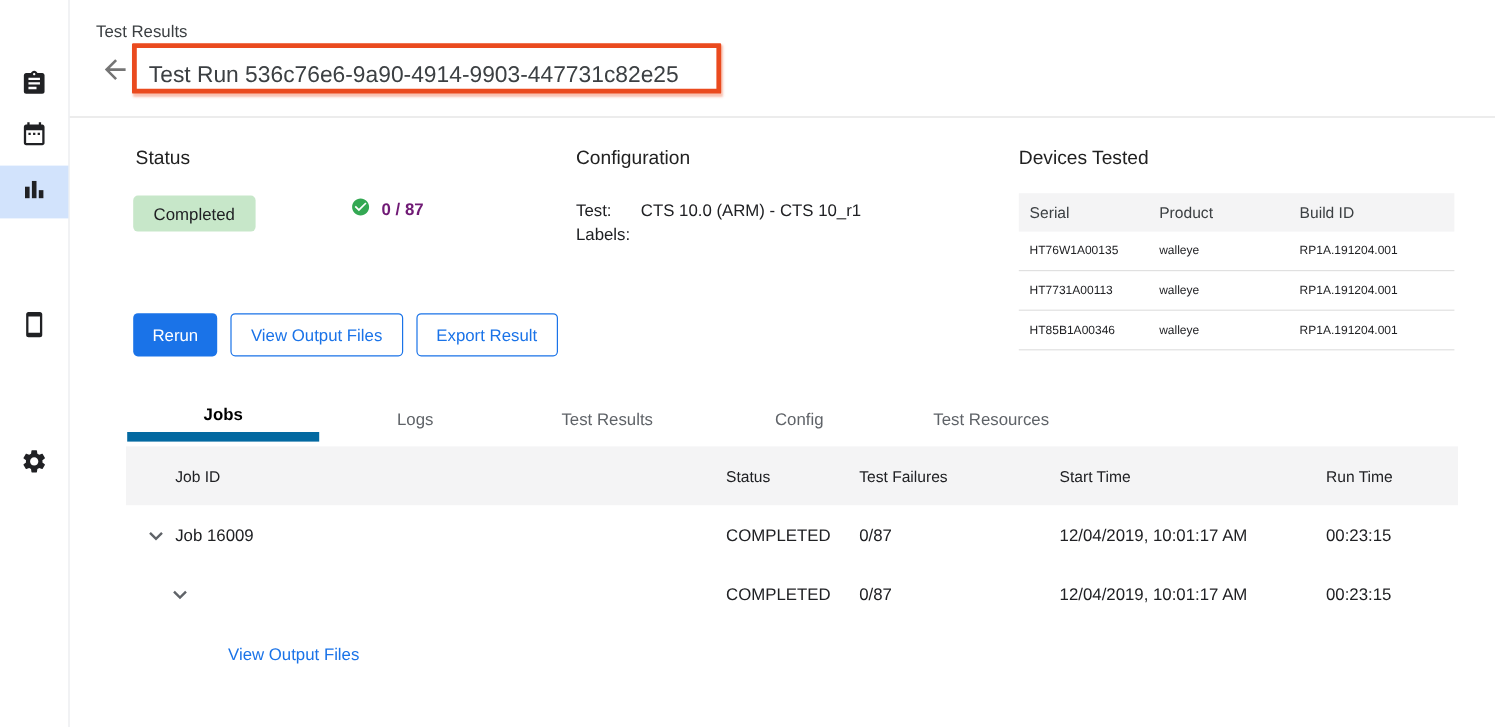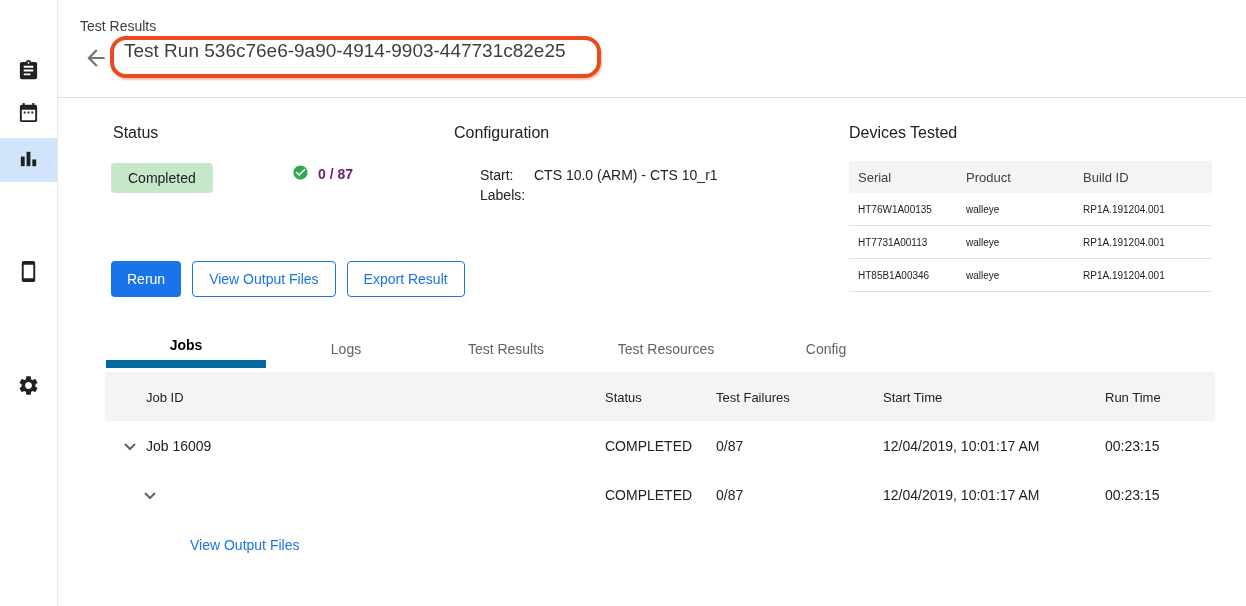--- a/index.html
+++ b/index.html
@@ -12,22 +12,22 @@
   .nav-item{position:absolute;left:0;width:57px;height:44px;display:flex;
             align-items:center;justify-content:center;cursor:pointer;}
   .nav-item.selected{background:#d2e3fc;}
   .nav-item svg{width:23px;height:23px;fill:#202124;}
 
   
   .breadcrumb{position:absolute;left:80px;top:18px;font-size:14px;color:#3c4043;}
   .back-btn{position:absolute;left:83px;top:45px;width:26px;height:26px;cursor:pointer;}
   .back-btn svg{width:26px;height:26px;fill:#757575;}
   .title-box{position:absolute;left:110px;top:36px;width:491px;height:42px;
-             box-sizing:border-box;border:4px solid #ea4a1e;border-radius:16px;
-             display:flex;align-items:flex-start;padding-left:10px;background:#fff;
+             box-sizing:border-box;border:4px solid #ea4a1e;border-radius:1px;
+             display:flex;align-items:flex-end;padding-left:10px;background:#fff;
              box-shadow:1px 2px 2px rgba(234,74,30,.35);}
   .page-title{font-size:19px;color:#3c4043;white-space:nowrap;}
   .header-divider{position:absolute;left:57px;top:97px;width:1189px;height:1px;background:#e0e0e0;}
 
   
   .section-h{position:absolute;top:124px;font-size:16px;color:#212121;}
 
   
   .status-badge{position:absolute;left:111px;top:163px;height:30px;padding:0 17px;
                 background:#c7e7c9;border-radius:4px;display:inline-flex;
@@ -116,34 +116,34 @@
   <span><svg viewBox="0 0 24 24">
         <path d="M20 11H7.83l5.59-5.59L12 4l-8 8 8 8 1.41-1.41L7.83 13H20v-2z"></path>
       </svg></span>
 </div>
 <div class="title-box">
   <span class="page-title">Test Run 536c76e6-9a90-4914-9903-447731c82e25</span>
 </div>
 <div class="header-divider"></div>
 
 <div class="section-h" style="left:113px">Status</div>
-<div class="section-h" style="left:454px">Configuration</div>
+<div class="section-h" style="left:480px">Configuration</div>
 <div class="section-h" style="left:849px">Devices Tested</div>
 
 <div class="status-badge">Completed</div>
 <div class="ratio">
   <span><svg viewBox="0 0 24 24">
         <path d="M12 2C6.48 2 2 6.48 2 12s4.48 10 10 10 10-4.48 10-10S17.52 2 12 2zm-2 15-5-5 1.41-1.41L10 14.17l7.59-7.59L19 8l-9 9z"></path>
       </svg></span>
   <span>0 / 87</span>
 </div>
 
 <div class="config-rows">
   <div class="config-row">
-    <span class="config-label">Start:</span>
+    <span class="config-label">Test:</span>
     <span>CTS 10.0 (ARM) - CTS 10_r1</span>
   </div>
   <div class="config-row">
     <span class="config-label">Labels:</span>
     <span></span>
   </div>
 </div>
 
 <div class="devices-table">
   <div class="dt-head">
@@ -171,22 +171,22 @@
 <div class="btn-row">
   <button class="btn btn-primary">Rerun</button>
   <button class="btn btn-stroked">View Output Files</button>
   <button class="btn btn-stroked">Export Result</button>
 </div>
 
 <div class="tabs">
   <div class="tab active">Jobs</div>
   <div class="tab">Logs</div>
   <div class="tab">Test Results</div>
+  <div class="tab">Config</div>
   <div class="tab">Test Resources</div>
-  <div class="tab">Config</div>
 </div>
 
 <div class="jobs-table">
   <div class="jt-head">
     <span class="jt-cell c-job">Job ID</span>
     <span class="jt-cell c-status">Status</span>
     <span class="jt-cell c-fail">Test Failures</span>
     <span class="jt-cell c-start">Start Time</span>
     <span class="jt-cell c-run">Run Time</span>
   </div>

